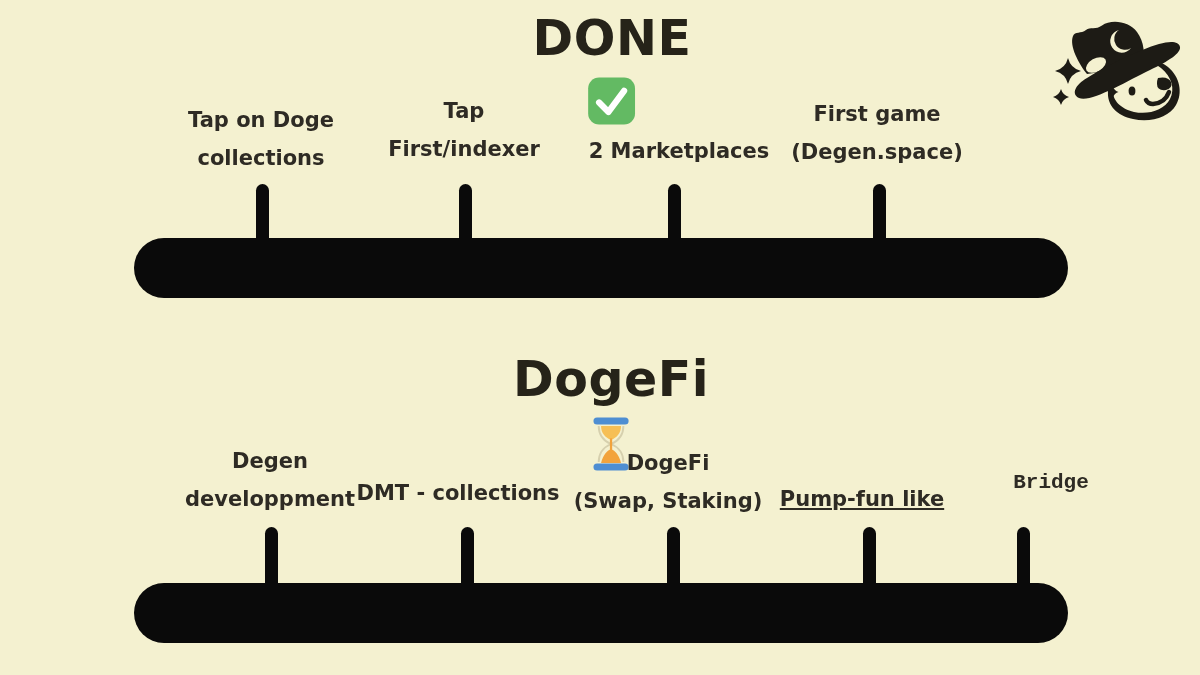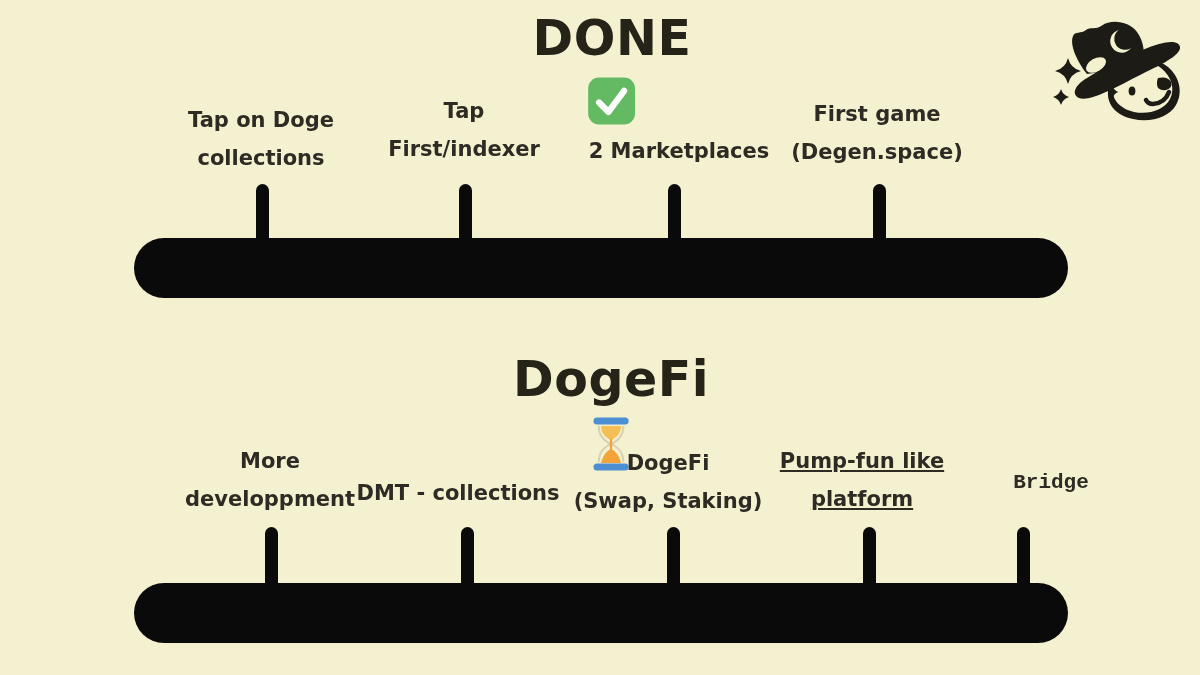--- a/index.html
+++ b/index.html
@@ -64,33 +64,32 @@
       <path d="M7 47 C7 37 13 31 20 28 C27 31 33 37 33 47" stroke="#d6d0ae" stroke-width="2" fill="none"></path>
       <path d="M9.5 9 H30.5 C30.5 16.5 26 21.5 20 23.5 C14 21.5 9.5 16.5 9.5 9 Z" fill="#f6bf55"></path>
       <rect x="18.8" y="22" width="2.4" height="22" fill="#f2a33c"></rect>
       <path d="M9.5 48 C11.5 39 16.5 34.5 20 33.5 C23.5 34.5 28.5 39 30.5 48 Z" fill="#f2a33c"></path>
       <rect x="1.5" y="0" width="37" height="7.5" rx="3.75" fill="#4e8ed2"></rect>
       <rect x="1.5" y="48.5" width="37" height="7.5" rx="3.75" fill="#4e8ed2"></rect>
     </svg>
   </div>
 
   <div class="milestone-label" style="left:270px;bottom:157px;">
-    <span>More</span>
+    <span>Degen</span>
     <span>developpment</span>
   </div>
   <div class="milestone-label" style="left:458px;bottom:163px;margin-top:6px;">
     <span>DMT - collections</span>
   </div>
   <div class="milestone-label" style="left:668px;bottom:155px;">
     <span>DogeFi</span>
     <span>(Swap, Staking)</span>
   </div>
   <div class="milestone-label" style="left:862px;bottom:157px;text-decoration:underline;">
     <span>Pump-fun like</span>
-    <span>platform</span>
   </div>
   <div class="milestone-label" style="left:1051px;bottom:173px;font-family:Liberation Mono, monospace;">
     <span>Bridge</span>
   </div>
 
   <div class="tick" style="left:265px;top:527px;"></div>
   <div class="tick" style="left:461px;top:527px;"></div>
   <div class="tick" style="left:667px;top:527px;"></div>
   <div class="tick" style="left:863px;top:527px;"></div>
   <div class="tick" style="left:1017px;top:527px;"></div>

